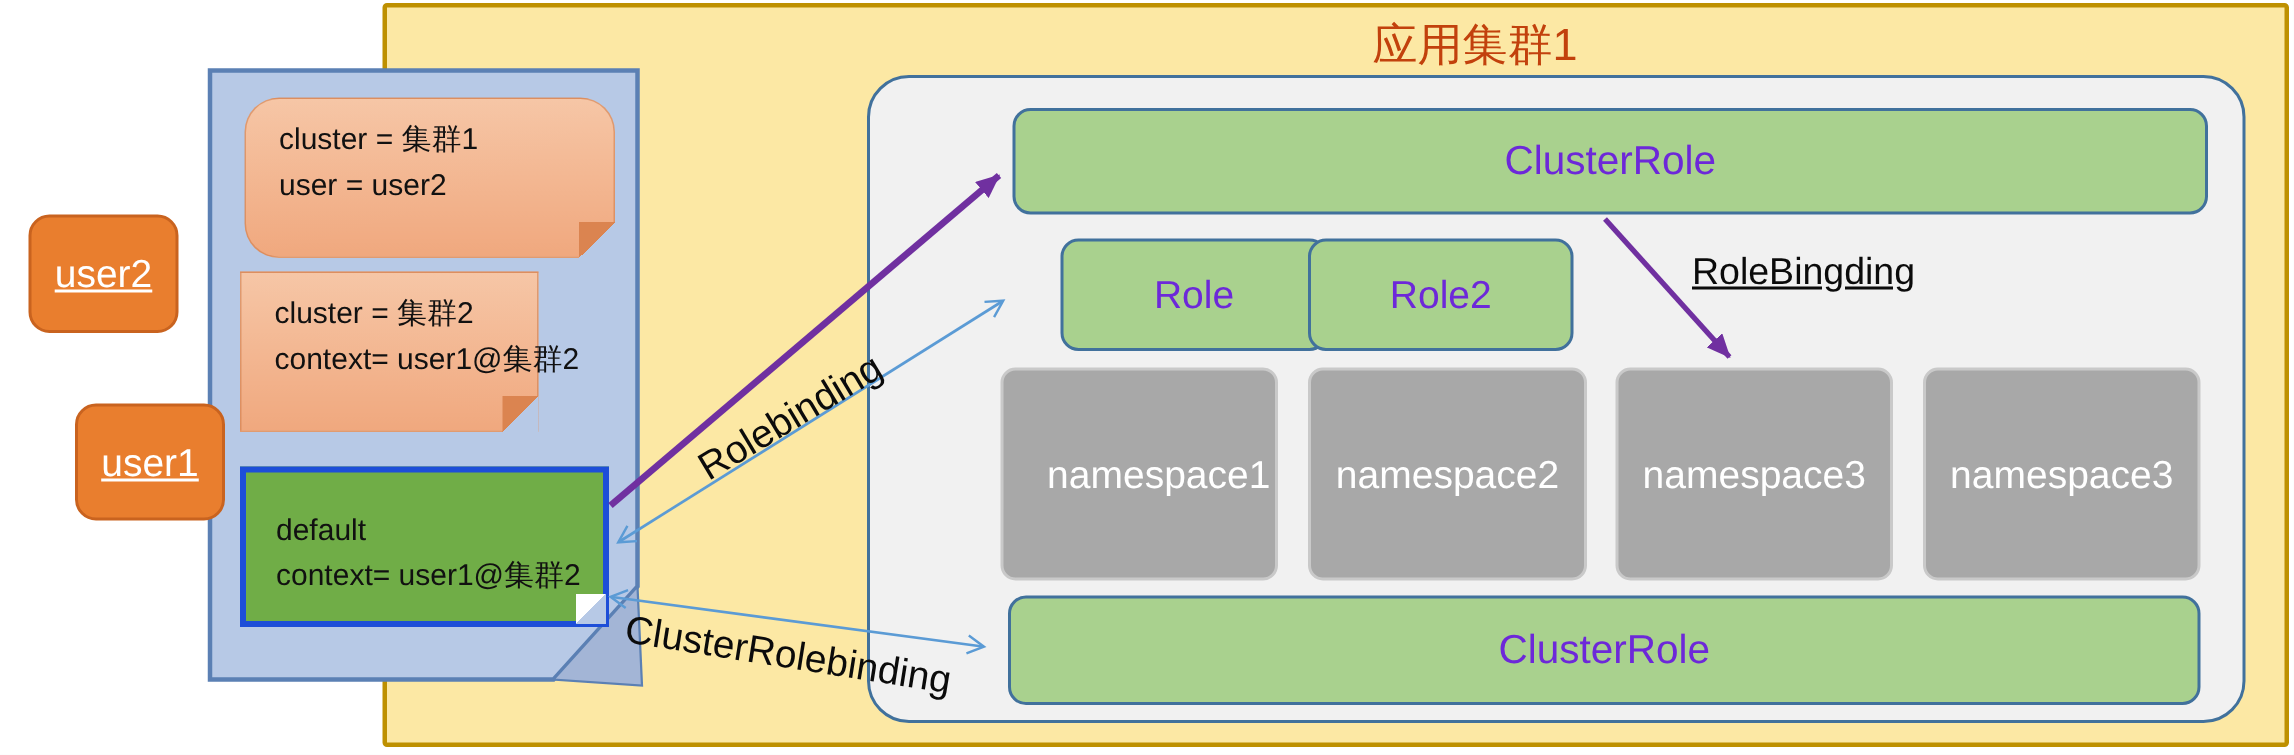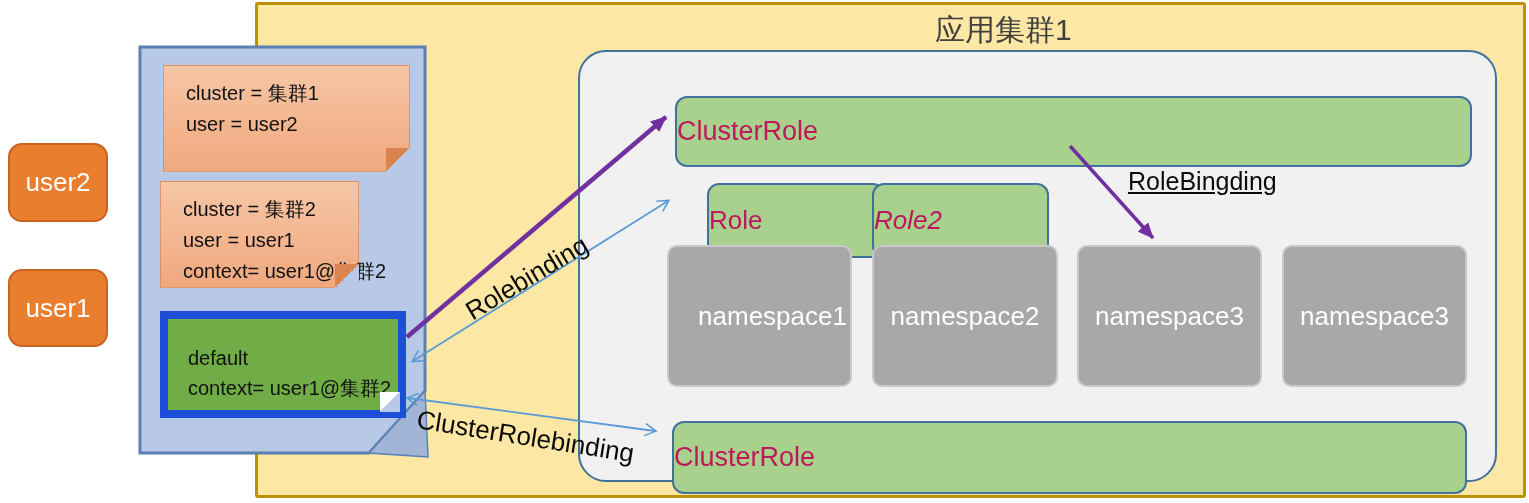--- a/index.html
+++ b/index.html
@@ -2,68 +2,68 @@
 <html style="--outer_fill: #FCE8A4; --outer_border: #BE9000; --panel_fill: #F1F1F1; --panel_border: #41719C; --green_fill: #A9D18E; --gray_fill: #A8A8A8; --gray_border: #C9C9C9; --config_fill: #B7C9E6; --config_border: #5B80B4; --config_fold: #A3B5D6; --sticky_top: #F6C6A6; --sticky_bottom: #F0A87E; --sticky_fold: #DB8450; --default_fill: #70AD47; --user_fill: #E97E2E; --user_border: #C9631F; --purple_arrow: #7030A0; --blue_arrow: #5B9BD5;"><head>
 <meta charset="utf-8">
 <style>
   html,body{margin:0;padding:0;background:#ffffff;}
   *{box-sizing:border-box;font-family:"Liberation Sans","DejaVu Sans",sans-serif;}
   .canvas{position:relative;width:1529px;height:503px;background:#ffffff;overflow:hidden;}
 
   
   .outer-cluster{position:absolute;left:255px;top:2px;width:1271px;height:496px;
     background:var(--outer_fill);border:3px solid var(--outer_border);border-radius:3px;z-index:1;}
-  .cluster-title{position:absolute;left:915px;top:10px;font-size:30px;color:#404040;z-index:2;white-space:nowrap;margin-left:20px;}
+  .cluster-title{position:absolute;left:915px;top:10px;font-size:30px;color:#c2410c;z-index:2;white-space:nowrap;}
 
   
   .inner-panel{position:absolute;left:578px;top:50px;width:919px;height:432px;
     background:var(--panel_fill);border:2px solid var(--panel_border);border-radius:28px;z-index:2;}
 
   .green-box{position:absolute;background:var(--green_fill);border:2px solid var(--panel_border);
-    border-radius:12px;display:flex;align-items:center;justify-content:flex-start;
-    color:#be185d;z-index:3;margin-top:24px;}
+    border-radius:12px;display:flex;align-items:center;justify-content:center;
+    color:#6d28d9;z-index:3;}
   .cr-top{left:675px;top:72px;width:797px;height:71px;font-size:27px;}
   .role-1{left:707px;top:159px;width:178px;height:75px;font-size:26px;}
-  .role-2{left:872px;top:159px;width:177px;height:75px;font-size:26px;font-style:italic;}
+  .role-2{left:872px;top:159px;width:177px;height:75px;font-size:26px;}
   .cr-bottom{left:672px;top:397px;width:795px;height:73px;font-size:27px;}
 
   .ns-box{position:absolute;top:245px;height:142px;background:var(--gray_fill);
     border:2px solid var(--gray_border);border-radius:10px;display:flex;align-items:center;
     justify-content:center;color:#ffffff;font-size:26px;z-index:3;}
   .ns-1{left:667px;width:185px;padding-left:26px;}
   .ns-2{left:872px;width:186px;}
   .ns-3{left:1077px;width:185px;}
   .ns-4{left:1282px;width:185px;}
 
   
   .config-svg{position:absolute;left:138px;top:45px;z-index:4;}
 
   
   .sticky{position:absolute;width:247px;height:107px;z-index:5;
     background:linear-gradient(180deg,var(--sticky_top) 0%,var(--sticky_bottom) 100%);
     border:1px solid rgba(205,120,70,.55);
     padding:12px 10px 0 22px;color:#111;font-size:20px;line-height:31px;white-space:nowrap;}
   .sticky::after{content:"";position:absolute;right:-1px;bottom:-1px;width:24px;height:24px;
     background:linear-gradient(135deg,var(--sticky_fold) 0%,var(--sticky_fold) 50%,var(--config_fill) 50%,var(--config_fill) 100%);}
-  .sticky-1{left:163px;top:65px;}
+  .sticky-1{left:163px;top:65px;border-radius:23px;}
   .sticky-2{left:160px;top:181px;width:199px;}
 
   
   .default-note{position:absolute;left:160px;top:311px;width:246px;height:107px;z-index:5;
-    background:var(--default_fill);border:8px solid #1d4ed8;
+    background:var(--default_fill);border:4px solid #1d4ed8;
     padding:24px 8px 0 20px;color:#111;font-size:20px;line-height:30px;white-space:nowrap;}
   .default-note::after{content:"";position:absolute;right:-2px;bottom:-2px;width:20px;height:20px;
     background:linear-gradient(135deg,#ffffff 0%,#ffffff 50%,var(--config_fill) 50%,var(--config_fill) 100%);}
 
   
-  .user-chip{position:absolute;left:8px;width:100px;background:var(--user_fill);
+  .user-chip{position:absolute;left:19px;width:100px;background:var(--user_fill);
     border:2px solid var(--user_border);border-radius:14px;display:flex;align-items:center;
-    justify-content:center;color:#ffffff;font-size:26px;z-index:5;}
+    justify-content:center;color:#ffffff;font-size:26px;z-index:5;text-decoration:underline;}
   .user-2{top:143px;height:79px;}
-  .user-1{top:269px;height:78px;}
+  .user-1{top:269px;height:78px;margin-left:31px;}
 
   
   .arrows{position:absolute;left:0;top:0;width:1529px;height:503px;z-index:6;pointer-events:none;}
 
   
   .edge-label{position:absolute;color:#0b0b0b;white-space:nowrap;z-index:7;}
   .lbl-rolebinding{left:468px;top:298px;font-size:26px;transform:rotate(-31deg);transform-origin:left center;}
   .lbl-rolebingding{left:1128px;top:167px;font-size:25px;text-decoration:underline;}
   .lbl-clusterrolebinding{left:417px;top:404px;font-size:26px;transform:rotate(9deg);transform-origin:left center;}
 </style>
@@ -107,21 +107,20 @@
     <path d="M2,2 L287,2 L287,346 L231,408 L2,408 Z" fill="var(--config_fill)" stroke="var(--config_border)" stroke-width="3"></path>
     <polygon points="287,346 231,408 290,412" fill="var(--config_fold)" stroke="var(--config_border)" stroke-width="1.5"></polygon>
   </svg>
 
   <div class="sticky sticky-1">
     <div>cluster = 集群1</div>
     <div>user = user2</div>
   </div>
   <div class="sticky sticky-2">
     <div>cluster = 集群2</div>
-    <div>user = user1</div>
     <div>context= user1@集群2</div>
   </div>
 
   <div class="default-note">
     <div>default</div>
     <div>context= user1@集群2</div>
   </div>
 
   <div class="user-chip user-2">
     <span>user2</span>

